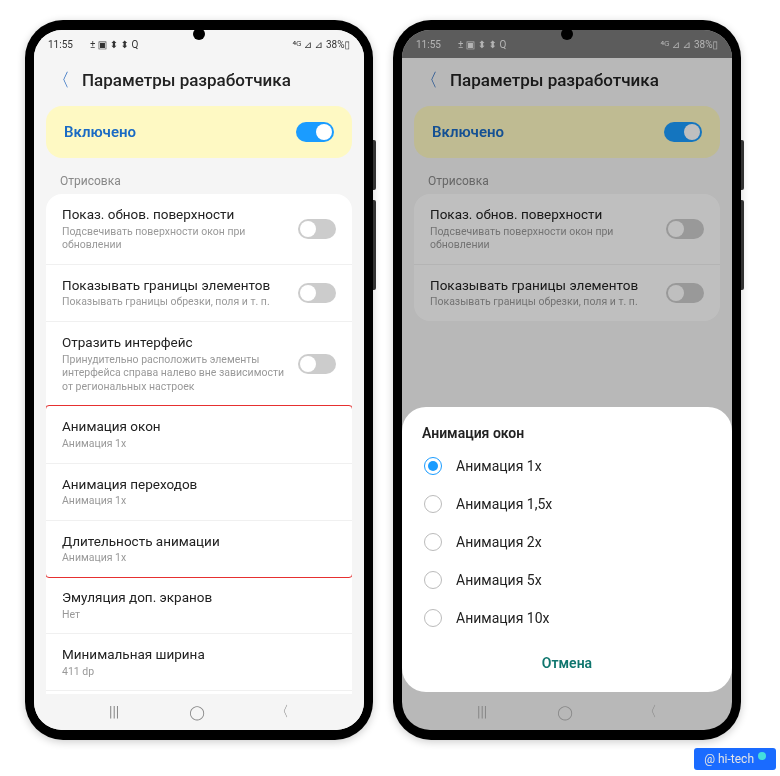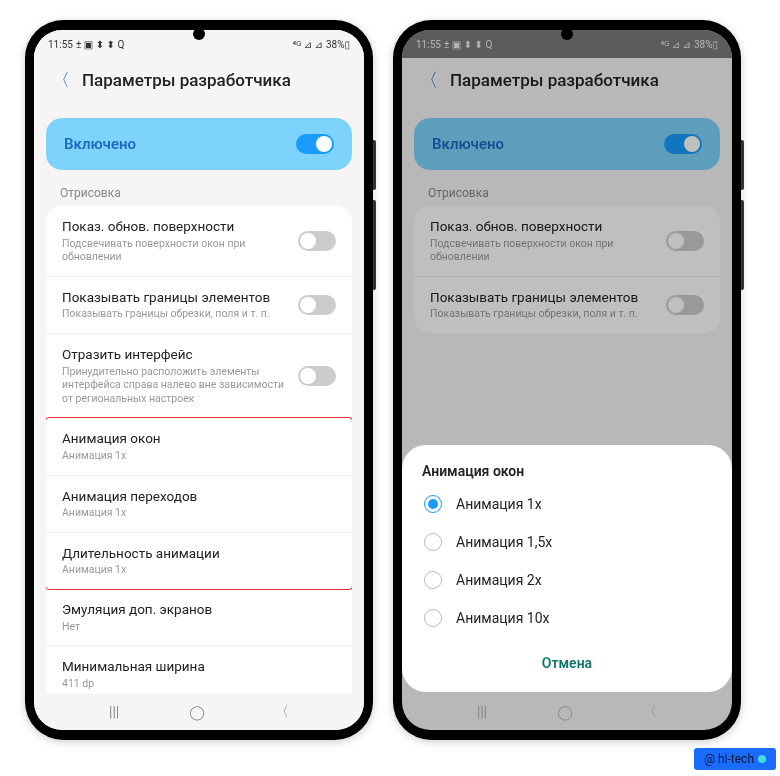--- a/index.html
+++ b/index.html
@@ -53,43 +53,43 @@
   .status-bar {
     height: 28px;
     display: flex;
     justify-content: space-between;
     align-items: center;
     padding: 0 14px;
     font-size: 11px;
     color: #333;
     background: #f5f5f5;
   }
-  .status-left { display: flex; align-items: center; gap: 3px; }
+  .status-left { display: flex; align-items: center; gap: 17px; }
   .status-right { display: flex; align-items: center; gap: 3px; }
   .status-left span, .status-right span { font-size: 10px; }
   .header {
     padding: 10px 18px 14px;
     display: flex;
     align-items: center;
     gap: 12px;
     background: #f5f5f5;
   }
   .back-chev {
     color: #2b6bbf;
     font-size: 18px;
     font-weight: 300;
   }
   .header-title {
     font-size: 17px;
     font-weight: 500;
     color: #222;
   }
   .toggle-card {
-    margin: 12px 12px 8px;
-    background: #7dd3fc;
+    margin: 0 12px 8px;
+    background: #fef9c3;
     border-radius: 16px;
     padding: 16px 18px;
     display: flex;
     justify-content: space-between;
     align-items: center;
   }
   .toggle-label {
     color: #1a6bc4;
     font-size: 15px;
     font-weight: 600;
@@ -226,26 +226,25 @@
     position: absolute;
     inset: 10px 9px;
     border-radius: 28px;
     overflow: hidden;
   }
   .watermark {
     position: absolute;
     right: 4px;
     bottom: 6px;
     background: #1a6bff;
-    color: #0f172a;
+    color: #e5e5e5;
     font-size: 12px;
     padding: 4px 10px;
     border-radius: 3px;
     display: flex;
-    align-items: center;
     gap: 4px;
     z-index: 100;
   }
 </style>
 </head>
 <body>
 
 <div class="phone">
   <div class="phone-btn-right" style="top:120px;height:50px"></div>
   <div class="phone-btn-right" style="top:180px;height:90px"></div>
@@ -399,20 +398,24 @@
     <div class="radio-item">
       <div class="radio"></div>
       <div class="radio-label">Анимация 1,5x</div>
     </div>
     <div class="radio-item">
       <div class="radio"></div>
       <div class="radio-label">Анимация 2x</div>
     </div>
     <div class="radio-item">
       <div class="radio"></div>
+      <div class="radio-label">Анимация 5x</div>
+    </div>
+    <div class="radio-item">
+      <div class="radio"></div>
       <div class="radio-label">Анимация 10x</div>
     </div>
 
     <div class="modal-cancel">Отмена</div>
   </div>
 
   <div class="screen" style="background:transparent;pointer-events:none;">
     <div style="flex:1"></div>
     <div class="nav-bar" style="background:transparent">
       <span class="nav-icon">|||</span>

